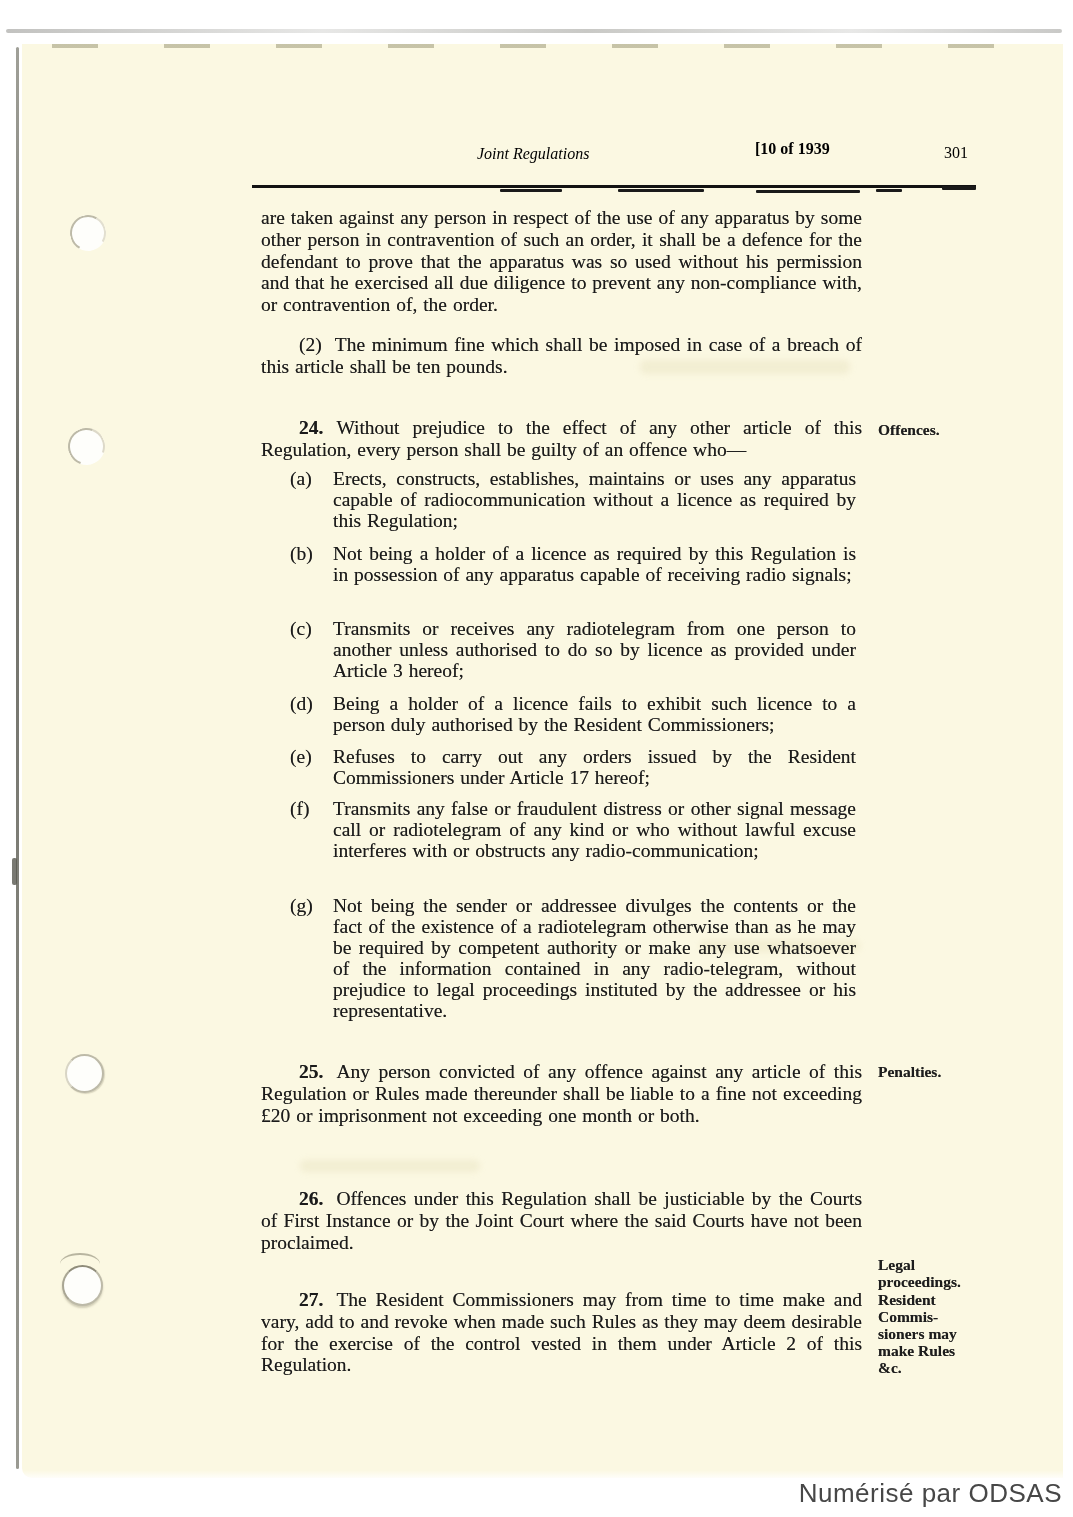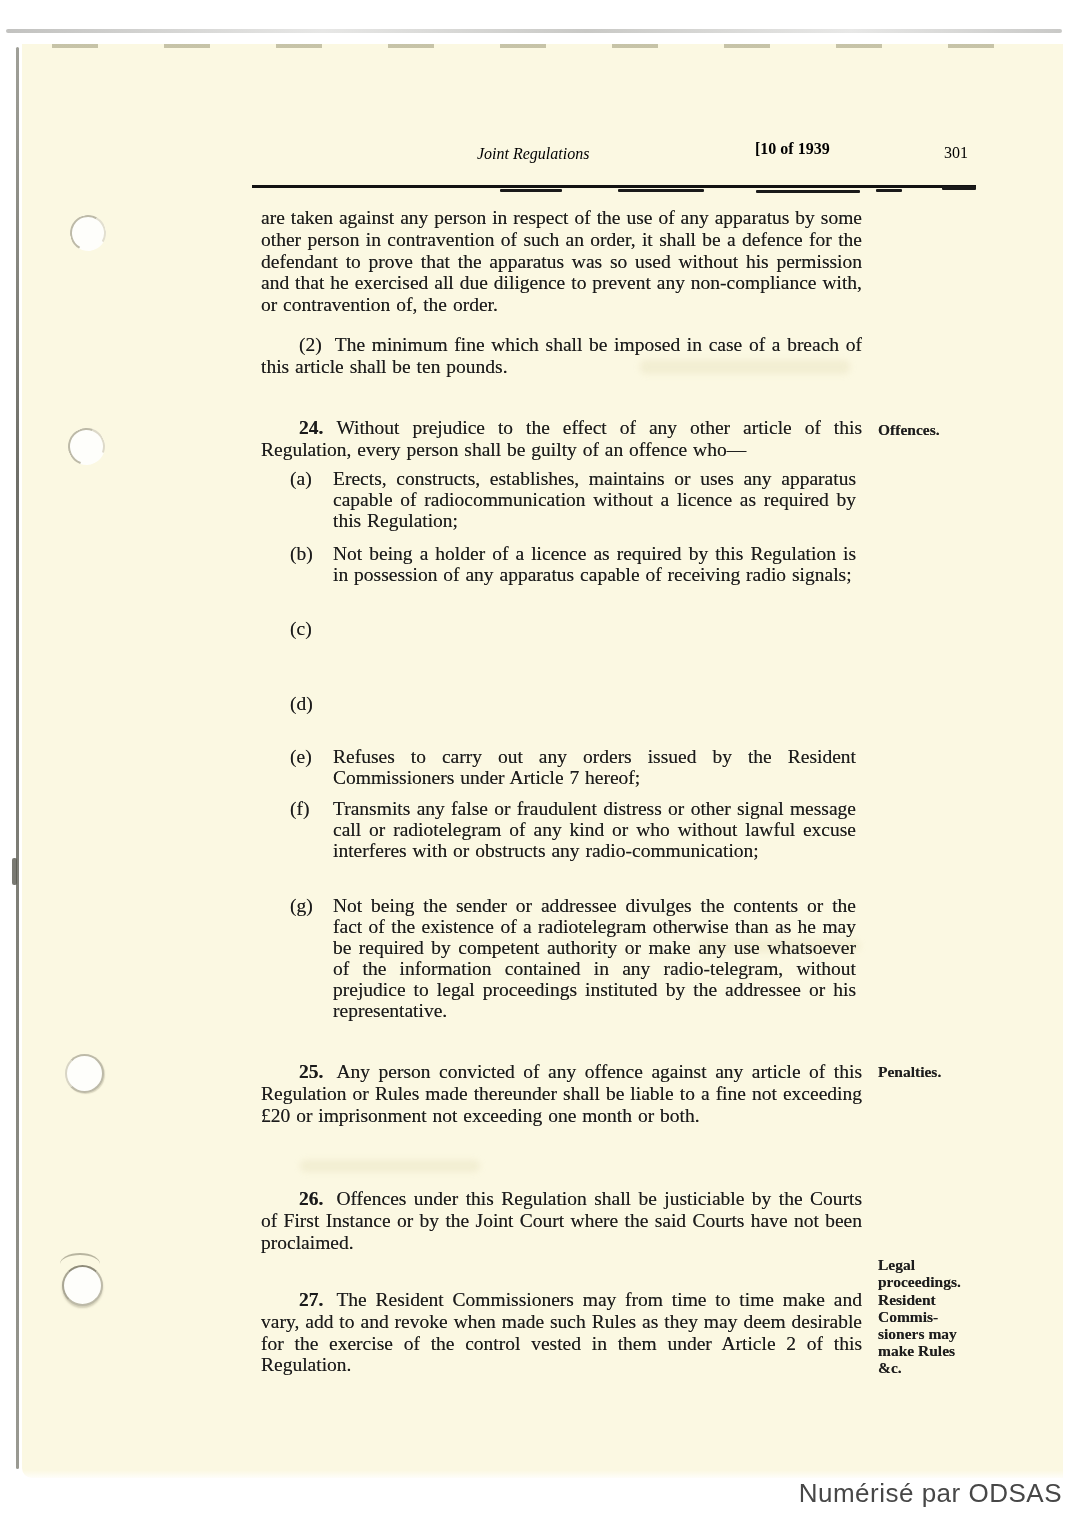--- a/index.html
+++ b/index.html
@@ -164,27 +164,29 @@
   <div class="li li-a">
     <span class="lbl">(a)</span>
     <span class="txt">Erects, constructs, establishes, maintains or uses any apparatus capable of radiocommunication without a licence as required by this Regulation;</span>
   </div>
   <div class="li li-b">
     <span class="lbl">(b)</span>
     <span class="txt">Not being a holder of a licence as required by this Regulation is in possession of any apparatus capable of receiving radio signals;</span>
   </div>
   <div class="li li-c">
     <span class="lbl">(c)</span>
+    <span class="txt">Transmits or receives any radiotelegram from one person to another unless authorised to do so by licence as provided under Article 3 hereof;</span>
   </div>
   <div class="li li-d">
     <span class="lbl">(d)</span>
+    <span class="txt">Being a holder of a licence fails to exhibit such licence to a person duly authorised by the Resident Commissioners;</span>
   </div>
   <div class="li li-e">
     <span class="lbl">(e)</span>
-    <span class="txt">Refuses to carry out any orders issued by the Resident Commissioners under Article 7 hereof;</span>
+    <span class="txt">Refuses to carry out any orders issued by the Resident Commissioners under Article 17 hereof;</span>
   </div>
   <div class="li li-f">
     <span class="lbl">(f)</span>
     <span class="txt">Transmits any false or fraudulent distress or other signal message call or radiotelegram of any kind or who without lawful excuse interferes with or obstructs any radio-communication;</span>
   </div>
   <div class="li li-g">
     <span class="lbl">(g)</span>
     <span class="txt">Not being the sender or addressee divulges the contents or the fact of the existence of a radiotelegram otherwise than as he may be required by competent authority or make any use whatsoever of the information contained in any radio-telegram, without prejudice to legal proceedings instituted by the addressee or his representative.</span>
   </div>
 

